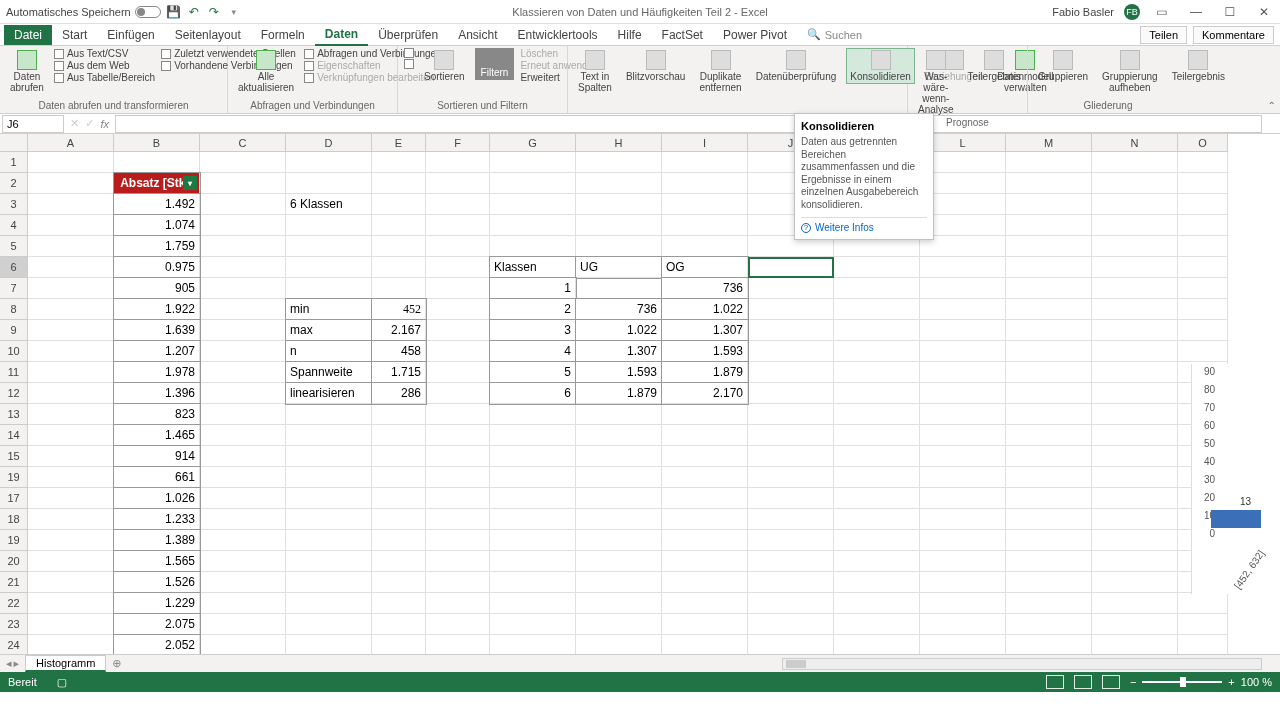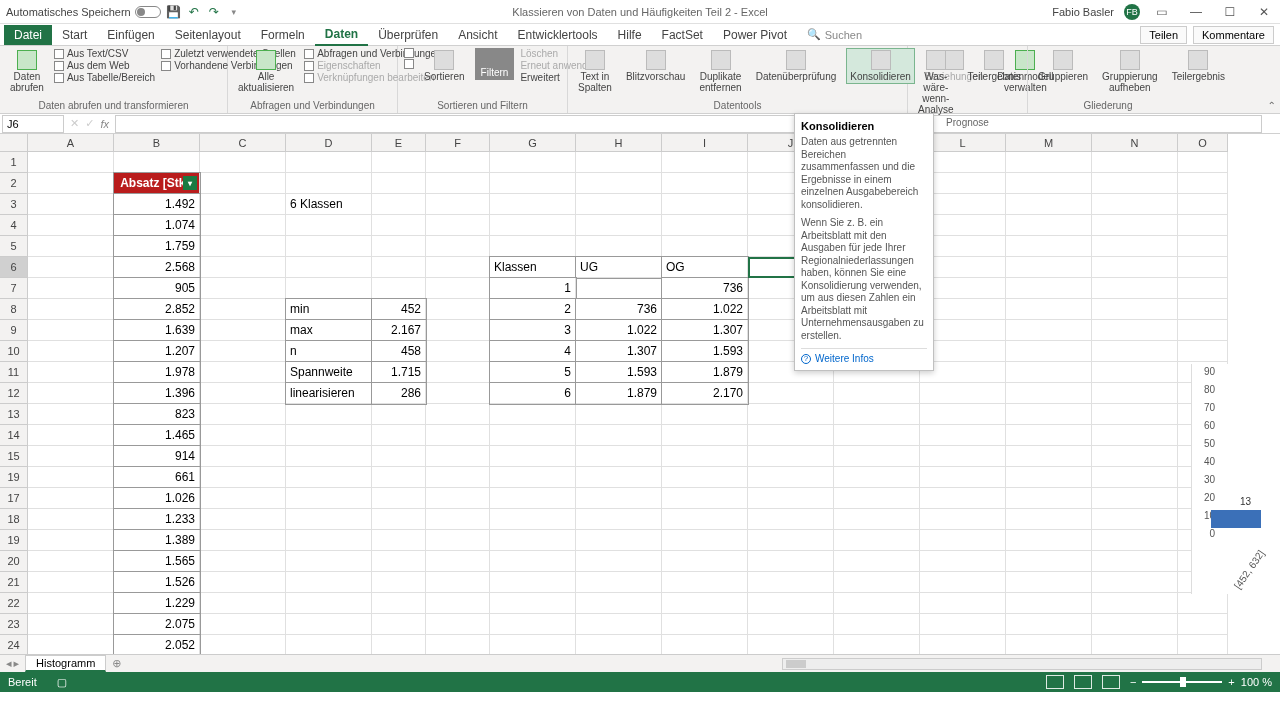--- a/index.html
+++ b/index.html
@@ -260,21 +260,20 @@
         </div>
       <div class="rbtn-lg" style="color:#aaa;">
           <div class="ricon"></div>
           <span>Beziehungen</span>
         </div>
       <div class="rbtn-lg">
           <div class="ricon green"></div>
           <span>Datenmodell verwalten</span>
         </div>
     </div>
-    <div class="label">Datentools</div>
   </div>
 
   <div class="rgroup" style="width:120px;">
     <div class="body">
       <div class="rbtn-lg">
           <div class="ricon"></div>
           <span>Was-wäre-wenn-Analyse</span>
         </div>
       <div class="rbtn-lg">
           <div class="ricon"></div>
@@ -300,21 +299,20 @@
         </div>
     </div>
     <div class="label">Gliederung</div>
   </div>
   <span class="ribbon-collapse">⌃</span>
 </div>
 
 <div class="tooltip">
   <div class="tt-title">Konsolidieren</div>
   <div class="tt-body">Daten aus getrennten Bereichen zusammenfassen und die Ergebnisse in einem einzelnen Ausgabebereich konsolidieren.</div>
-  <div class="tt-body">Wenn Sie z. B. ein Arbeitsblatt mit den Ausgaben für jede Ihrer Regionalniederlassungen haben, können Sie eine Konsolidierung verwenden, um aus diesen Zahlen ein Arbeitsblatt mit Unternehmensausgaben zu erstellen.</div>
   <div class="tt-link">
       <span class="tt-icon">?</span>
       <span>Weitere Infos</span>
     </div>
 </div>
 
 <div class="fbar">
   <div class="namebox">
       <span>J6</span>
     </div>
@@ -729,23 +727,23 @@
       <div class="cell " style="left: 720px; top: 483px; width: 86px; height: 21px;"></div>
       <div class="cell " style="left: 806px; top: 483px; width: 86px; height: 21px;"></div>
       <div class="cell " style="left: 892px; top: 483px; width: 86px; height: 21px;"></div>
       <div class="cell " style="left: 978px; top: 483px; width: 86px; height: 21px;"></div>
       <div class="cell " style="left: 1064px; top: 483px; width: 86px; height: 21px;"></div>
       <div class="cell " style="left: 1150px; top: 483px; width: 50px; height: 21px;"></div>
       <div class="cell header-green bordered" style="left: 86px; top: 21px; width: 86px; height: 21px;">Absatz  [Stk.]<span class="filter-arrow">▾</span></div>
       <div class="cell r bordered" style="left: 86px; top: 42px; width: 86px; height: 21px;">1.492</div>
       <div class="cell r bordered" style="left: 86px; top: 63px; width: 86px; height: 21px; text-align: right;">1.074</div>
       <div class="cell r bordered" style="left: 86px; top: 84px; width: 86px; height: 21px;">1.759</div>
-      <div class="cell r bordered" style="left: 86px; top: 105px; width: 86px; height: 21px;">2.568</div>
+      <div class="cell r bordered" style="left: 86px; top: 105px; width: 86px; height: 21px;">0.975</div>
       <div class="cell r bordered" style="left: 86px; top: 126px; width: 86px; height: 21px;">905</div>
-      <div class="cell r bordered" style="left: 86px; top: 147px; width: 86px; height: 21px;">2.852</div>
+      <div class="cell r bordered" style="left: 86px; top: 147px; width: 86px; height: 21px;">1.922</div>
       <div class="cell r bordered" style="left: 86px; top: 168px; width: 86px; height: 21px;">1.639</div>
       <div class="cell r bordered" style="left: 86px; top: 189px; width: 86px; height: 21px;">1.207</div>
       <div class="cell r bordered" style="left: 86px; top: 210px; width: 86px; height: 21px;">1.978</div>
       <div class="cell r bordered" style="left: 86px; top: 231px; width: 86px; height: 21px;">1.396</div>
       <div class="cell r bordered" style="left: 86px; top: 252px; width: 86px; height: 21px;">823</div>
       <div class="cell r bordered" style="left: 86px; top: 273px; width: 86px; height: 21px;">1.465</div>
       <div class="cell r bordered" style="left: 86px; top: 294px; width: 86px; height: 21px;">914</div>
       <div class="cell r bordered" style="left: 86px; top: 315px; width: 86px; height: 21px;">661</div>
       <div class="cell r bordered" style="left: 86px; top: 336px; width: 86px; height: 21px;">1.026</div>
       <div class="cell r bordered" style="left: 86px; top: 357px; width: 86px; height: 21px;">1.233</div>
@@ -754,21 +752,21 @@
       <div class="cell r bordered" style="left: 86px; top: 420px; width: 86px; height: 21px;">1.526</div>
       <div class="cell r bordered" style="left: 86px; top: 441px; width: 86px; height: 21px;">1.229</div>
       <div class="cell r bordered" style="left: 86px; top: 462px; width: 86px; height: 21px;">2.075</div>
       <div class="cell r bordered" style="left: 86px; top: 483px; width: 86px; height: 21px;">2.052</div>
       <div class="cell " style="left: 258px; top: 42px; width: 86px; height: 21px;">6 Klassen</div>
       <div class="cell bordered" style="left: 258px; top: 147px; width: 86px; height: 21px;">min</div>
       <div class="cell bordered" style="left: 258px; top: 168px; width: 86px; height: 21px;">max</div>
       <div class="cell bordered" style="left: 258px; top: 189px; width: 86px; height: 21px;">n</div>
       <div class="cell bordered" style="left: 258px; top: 210px; width: 86px; height: 21px;">Spannweite</div>
       <div class="cell bordered" style="left: 258px; top: 231px; width: 86px; height: 21px;">linearisieren</div>
-      <div class="cell r bordered" style="left: 344px; top: 147px; width: 54px; height: 21px;">452</div>
+      <div class="cell r bordered" style="left: 344px; top: 147px; width: 54px; height: 21px; font-family: Liberation Serif, serif;">452</div>
       <div class="cell r bordered" style="left: 344px; top: 168px; width: 54px; height: 21px;">2.167</div>
       <div class="cell r bordered" style="left: 344px; top: 189px; width: 54px; height: 21px;">458</div>
       <div class="cell r bordered" style="left: 344px; top: 210px; width: 54px; height: 21px;">1.715</div>
       <div class="cell r bordered" style="left: 344px; top: 231px; width: 54px; height: 21px;">286</div>
       <div class="cell bordered" style="left: 462px; top: 105px; width: 86px; height: 21px;">Klassen</div>
       <div class="cell bordered" style="left: 548px; top: 105px; width: 86px; height: 21px;">UG</div>
       <div class="cell bordered" style="left: 634px; top: 105px; width: 86px; height: 21px;">OG</div>
       <div class="cell r bordered" style="left: 462px; top: 126px; width: 86px; height: 21px;">1</div>
       <div class="cell r bordered" style="left: 548px; top: 126px; width: 86px; height: 21px; margin-top: 44px;">450</div>
       <div class="cell r bordered" style="left: 634px; top: 126px; width: 86px; height: 21px;">736</div>

